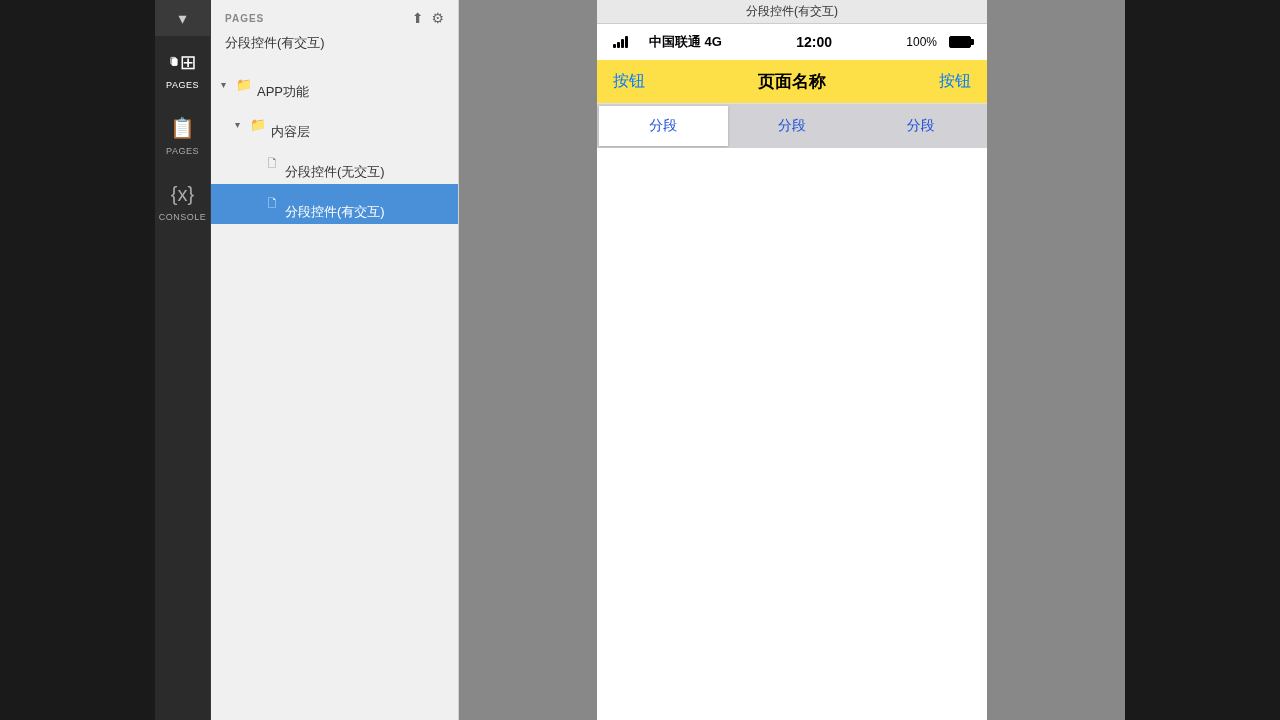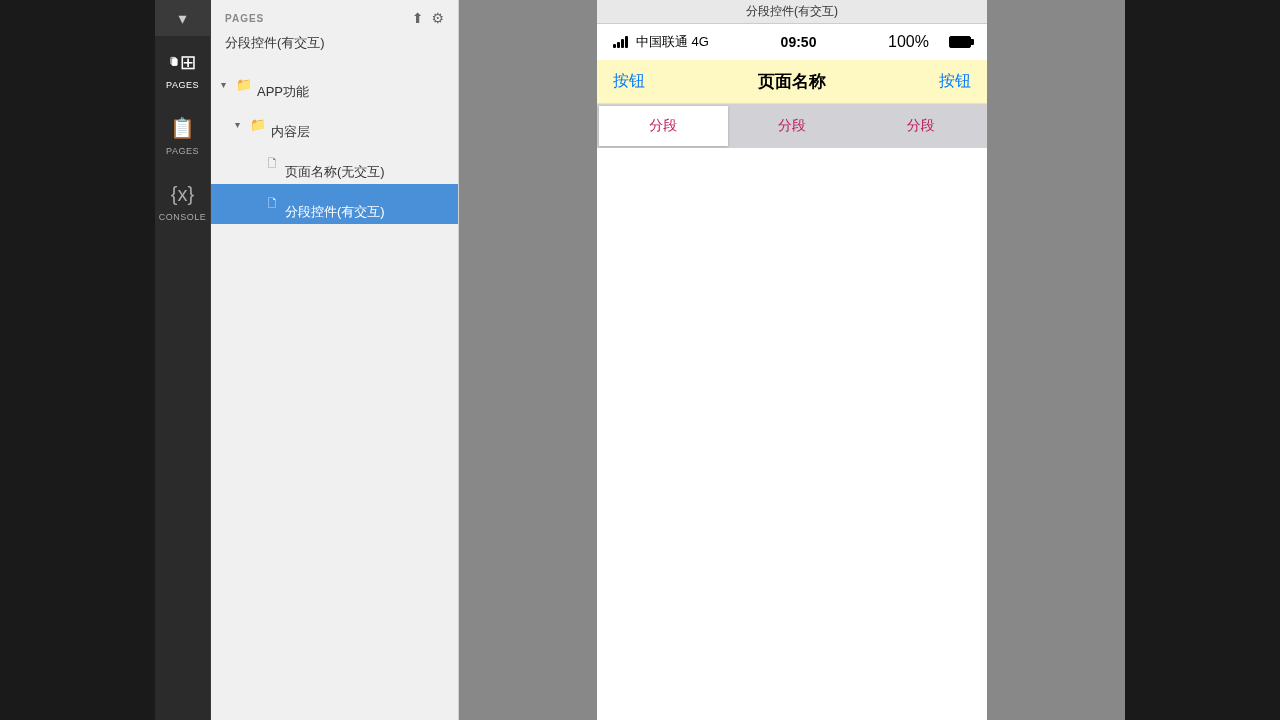--- a/index.html
+++ b/index.html
@@ -219,45 +219,45 @@
       display: flex;
       align-items: center;
       justify-content: space-between;
       padding: 0 16px;
       flex-shrink: 0;
     }
 
     .status-left {
       display: flex;
       align-items: center;
-      gap: 8px;
-      font-size: 13px;
-      font-weight: 400;
+      gap: 21px;
+      font-size: 13px;
+      font-weight: 700;
       color: #000;
     }
 
     .status-center {
       font-size: 14px;
       font-weight: 600;
       color: #000;
     }
 
     .status-right {
       display: flex;
       align-items: center;
-      gap: 20px;
-      font-size: 16px;
+      gap: 12px;
+      font-size: 12px;
       font-weight: 500;
       color: #000;
     }
 
     
     .nav-bar {
       height: 44px;
-      background: #fef9c3;
+      background: #fde047;
       display: flex;
       align-items: center;
       justify-content: space-between;
       padding: 0 16px;
       border-bottom: 1px solid #e0e0e0;
       flex-shrink: 0;
     }
 
     .nav-button {
       font-size: 16px;
@@ -281,21 +281,21 @@
       flex-shrink: 0;
     }
 
     .segment {
       flex: 1;
       height: 100%;
       display: flex;
       align-items: center;
       justify-content: center;
       font-size: 14px;
-      color: #be185d;
+      color: #1d4ed8;
       cursor: pointer;
       border-radius: 0;
     }
 
     .segment.active {
       background: #fff;
       box-shadow: 0 1px 3px rgba(0,0,0,0.2);
       font-weight: 500;
     }
 
@@ -375,21 +375,21 @@
 
       <div class="tree-item" style="padding-left: 24px;">
         <span class="tree-arrow">▾</span>
         <span class="tree-icon" style="color:#e8a020;">📁</span>
         <span class="tree-label">内容层</span>
       </div>
 
       <div class="tree-item" style="padding-left: 38px;">
         <span class="tree-arrow" style="color:transparent;">▸</span>
         <span class="tree-icon" style="color:#666; font-size:11px;">🗋</span>
-        <span class="tree-label">页面名称(无交互)</span>
+        <span class="tree-label">分段控件(无交互)</span>
       </div>
 
       <div class="tree-item selected" style="padding-left: 38px;">
         <span class="tree-arrow" style="color:transparent;">▸</span>
         <span class="tree-icon" style="font-size:11px;">🗋</span>
         <span class="tree-label">分段控件(有交互)</span>
       </div>
     </div>
   </div>
 
@@ -403,21 +403,21 @@
       <div class="status-bar">
         <div class="status-left">
           <div class="signal-bars">
             <div class="signal-bar" style="height:4px;"></div>
             <div class="signal-bar" style="height:6px;"></div>
             <div class="signal-bar" style="height:9px;"></div>
             <div class="signal-bar" style="height:12px;"></div>
           </div>
           <span>中国联通 4G</span>
         </div>
-        <div class="status-center">09:50</div>
+        <div class="status-center">12:00</div>
         <div class="status-right">
           <span>100%</span>
           <span style="display:inline-block; width:22px; height:12px; border:1.5px solid #000; border-radius:2px; position:relative; background:#000;">
             <span style="position:absolute; right:-4px; top:50%; transform:translateY(-50%); width:3px; height:6px; background:#000; border-radius:0 1px 1px 0;"></span>
           </span>
         </div>
       </div>
 
       <div class="nav-bar">
         <span class="nav-button">按钮</span>

